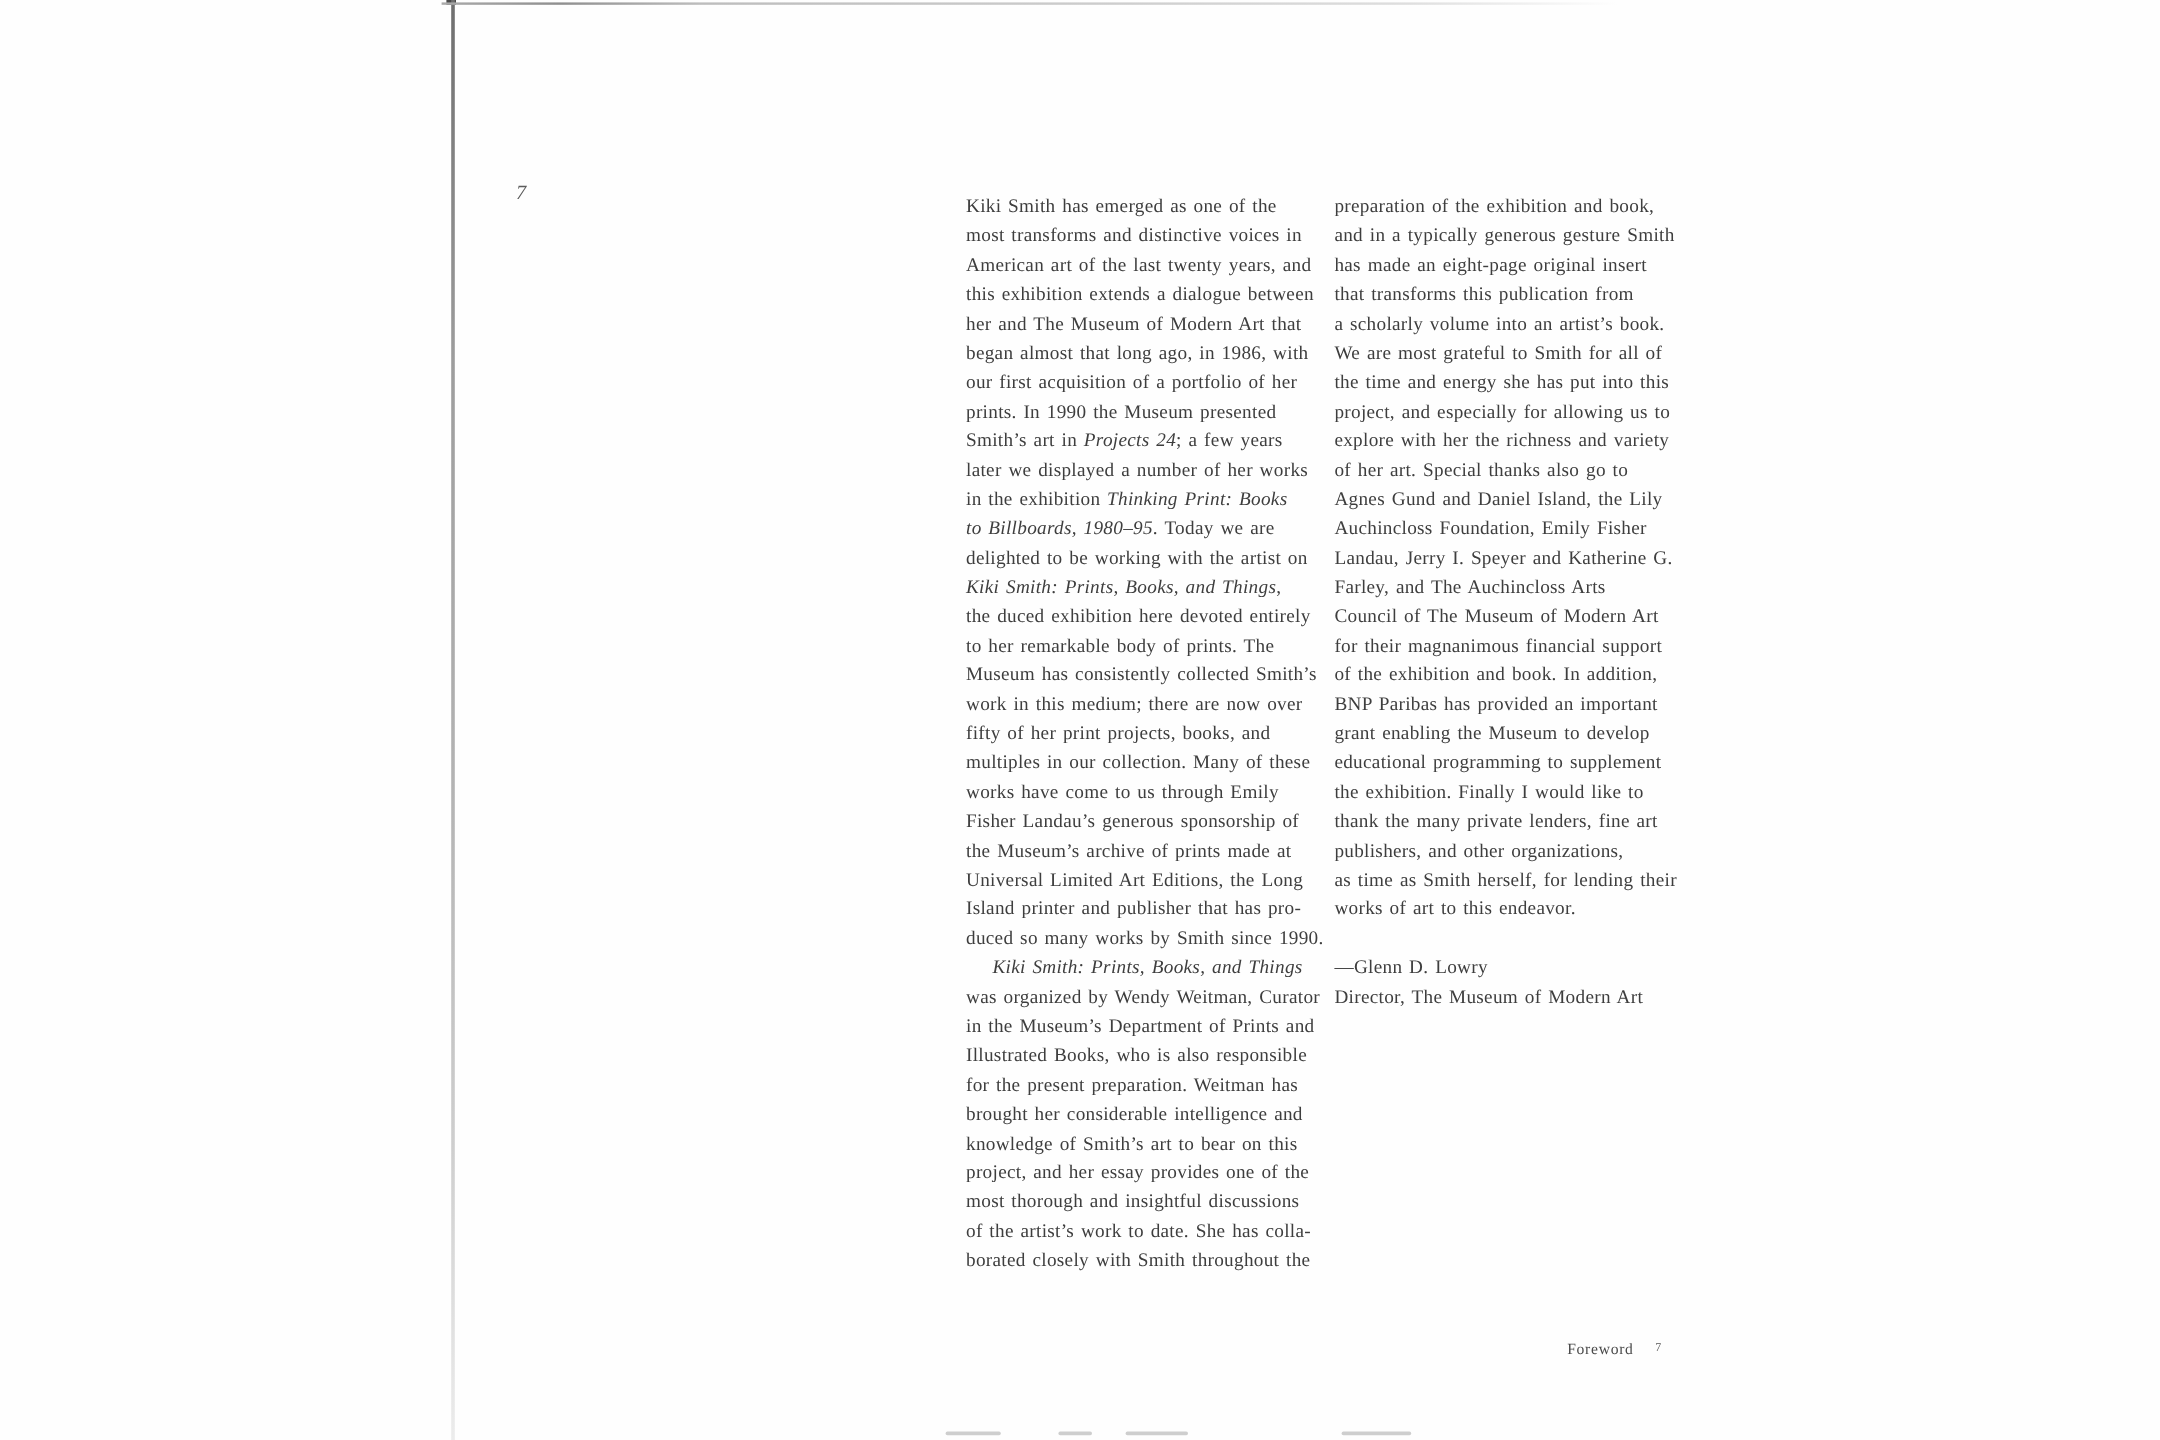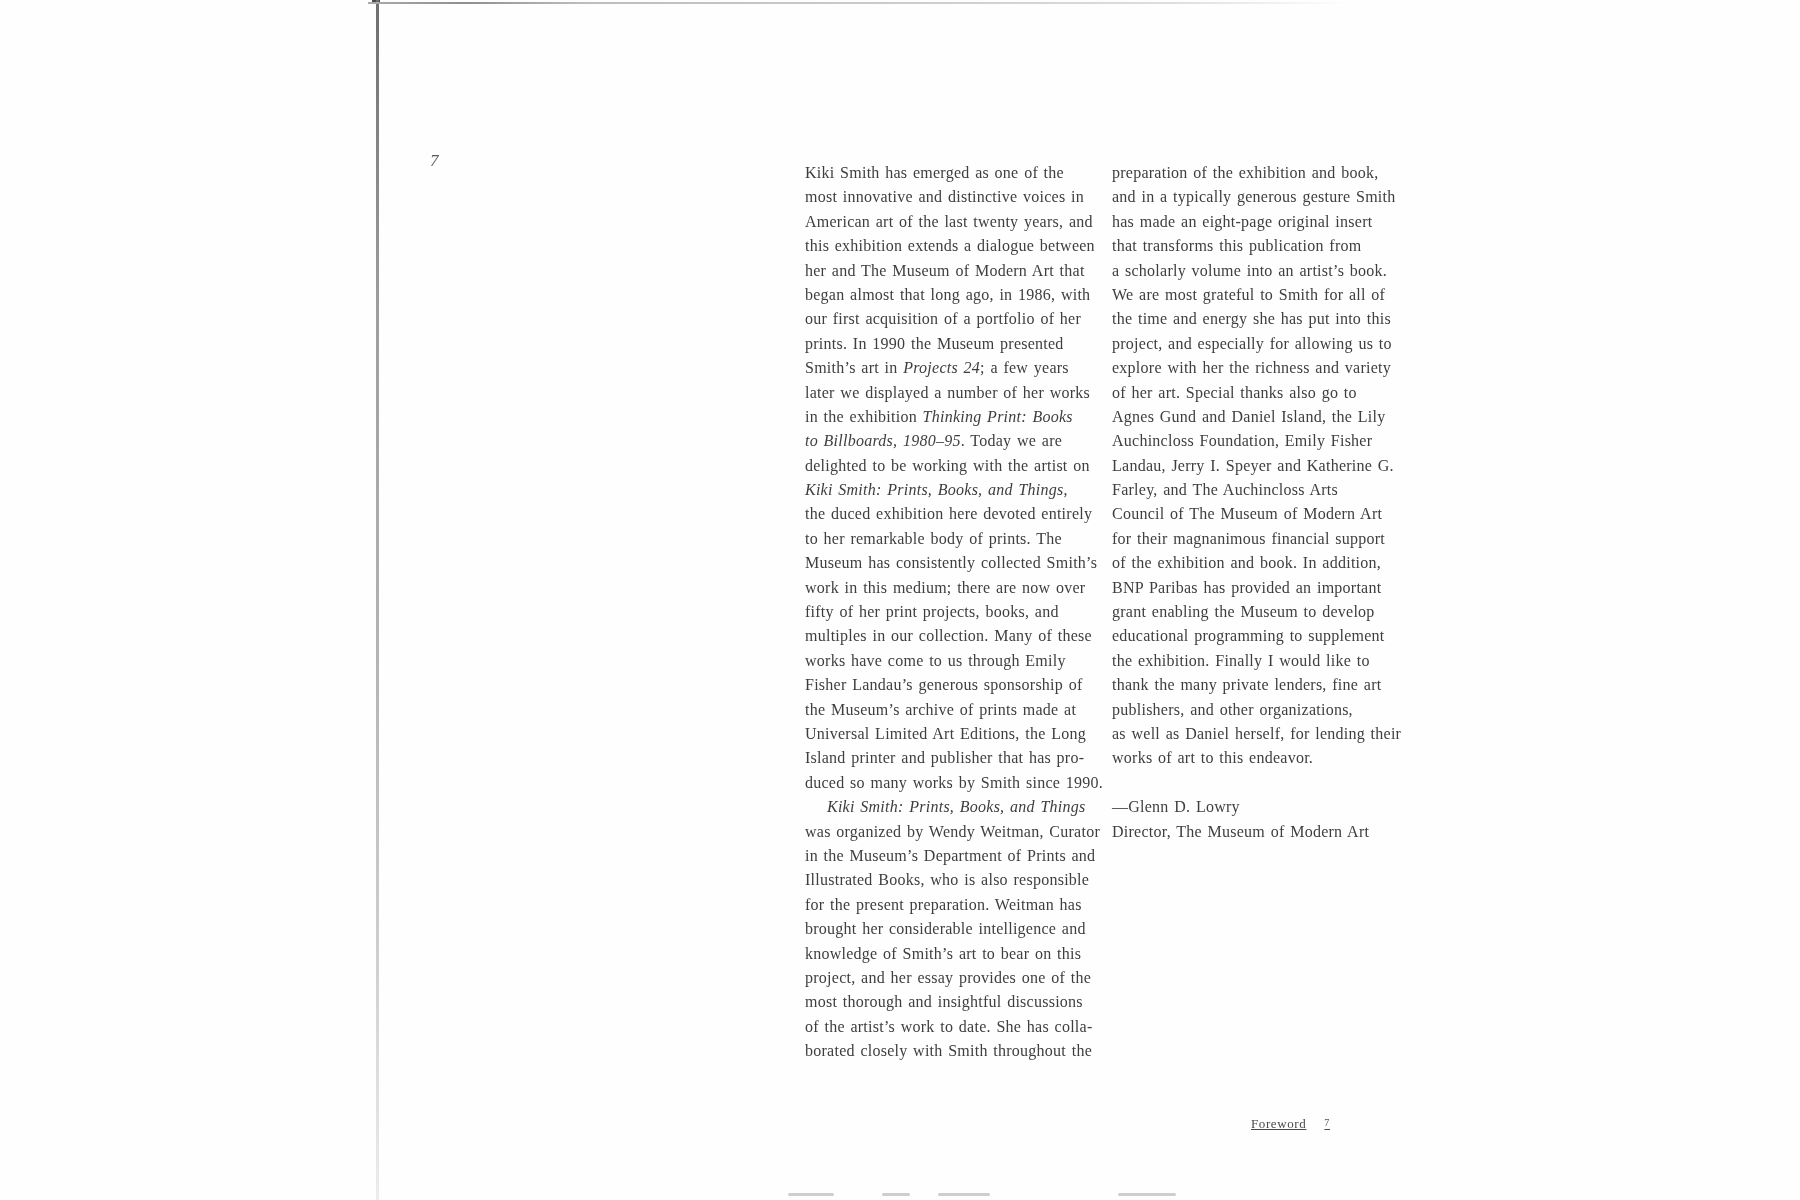--- a/index.html
+++ b/index.html
@@ -26,22 +26,22 @@
   .ba-2 { left: 882px;  width: 28px; }
   .ba-3 { left: 938px;  width: 52px; }
   .ba-4 { left: 1118px; width: 58px; }
 
   
   .folio {
     position: absolute; left: 430px; top: 151px;
     font-size: 17px; font-style: italic; color: #5c5c5c; letter-spacing: 0.5px;
   }
   .running-footer {
-    position: absolute; left: 1251px; top: 1116px;
-    font-size: 13px; color: #4a4a4a; letter-spacing: 0.6px; text-decoration: underline;
+    position: absolute; left: 1306px; top: 1116px;
+    font-size: 13px; color: #4a4a4a; letter-spacing: 0.6px;
   }
   .running-footer .footer-pagenum {
     margin-left: 18px; font-size: 10px; color: #555; vertical-align: 2px;
   }
 
   
   .text-column {
     position: absolute; top: 161px;
     font-size: 16px; color: #3e3e3e;
     letter-spacing: 0.25px; word-spacing: 1.4px;
@@ -59,21 +59,21 @@
 <div class="scan-canvas">
 
   <div class="gutter-cap"></div>
   <div class="gutter-line"></div>
   <div class="top-edge-line"></div>
 
   <div class="folio">7</div>
 
   <div class="text-column col-left">
       <div class="text-line"><span>Kiki Smith has emerged as one of the</span></div>
-      <div class="text-line"><span>most innovative and distinctive voices in</span></div>
+      <div class="text-line"><span>most transforms and distinctive voices in</span></div>
       <div class="text-line"><span>American art of the last twenty years, and</span></div>
       <div class="text-line"><span>this exhibition extends a dialogue between</span></div>
       <div class="text-line"><span>her and The Museum of Modern Art that</span></div>
       <div class="text-line"><span>began almost that long ago, in 1986, with</span></div>
       <div class="text-line"><span>our first acquisition of a portfolio of her</span></div>
       <div class="text-line"><span>prints. In 1990 the Museum presented</span></div>
       <div class="text-line"><span>Smith’s art in </span><span class="italic">Projects 24</span><span>; a few years</span></div>
       <div class="text-line"><span>later we displayed a number of her works</span></div>
       <div class="text-line"><span>in the exhibition </span><span class="italic">Thinking Print: Books</span></div>
       <div class="text-line"><span class="italic">to Billboards, 1980–95</span><span>. Today we are</span></div>
@@ -121,21 +121,21 @@
       <div class="text-line"><span>Farley, and The Auchincloss Arts</span></div>
       <div class="text-line"><span>Council of The Museum of Modern Art</span></div>
       <div class="text-line"><span>for their magnanimous financial support</span></div>
       <div class="text-line"><span>of the exhibition and book. In addition,</span></div>
       <div class="text-line"><span>BNP Paribas has provided an important</span></div>
       <div class="text-line"><span>grant enabling the Museum to develop</span></div>
       <div class="text-line"><span>educational programming to supplement</span></div>
       <div class="text-line"><span>the exhibition. Finally I would like to</span></div>
       <div class="text-line"><span>thank the many private lenders, fine art</span></div>
       <div class="text-line"><span>publishers, and other organizations,</span></div>
-      <div class="text-line"><span>as well as Daniel herself, for lending their</span></div>
+      <div class="text-line"><span>as time as Smith herself, for lending their</span></div>
       <div class="text-line"><span>works of art to this endeavor.</span></div>
       <div class="text-line">&nbsp;</div>
       <div class="text-line align-right"><span>—Glenn D. Lowry</span></div>
       <div class="text-line align-right"><span>Director, The Museum of Modern Art</span></div>
     </div>
 
   <div class="running-footer">
     <span>Foreword</span><span class="footer-pagenum">7</span>
   </div>
 

